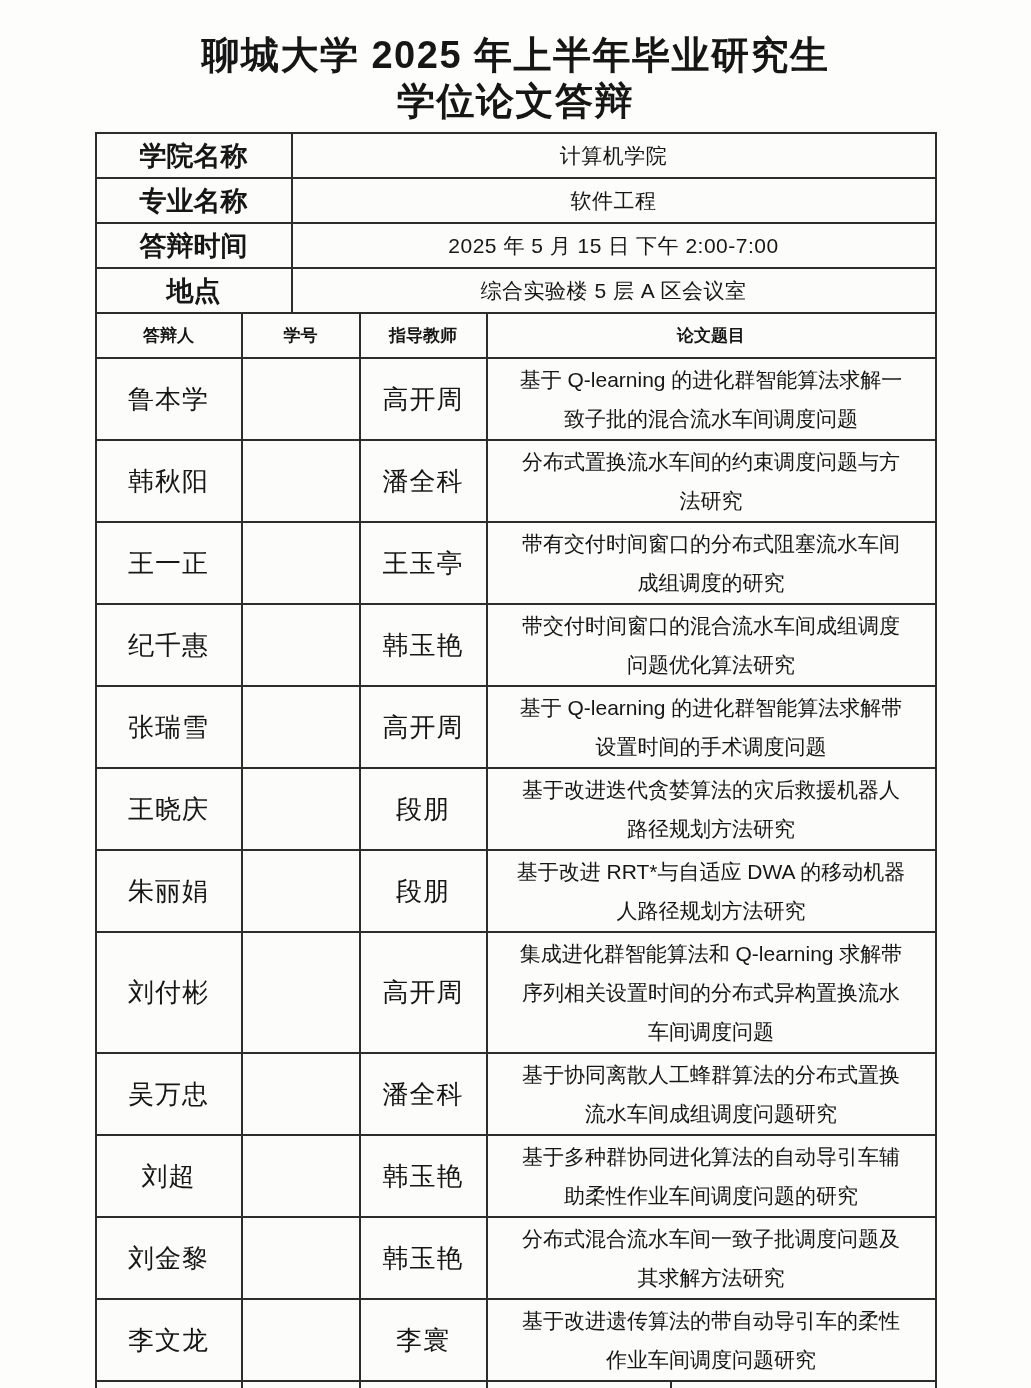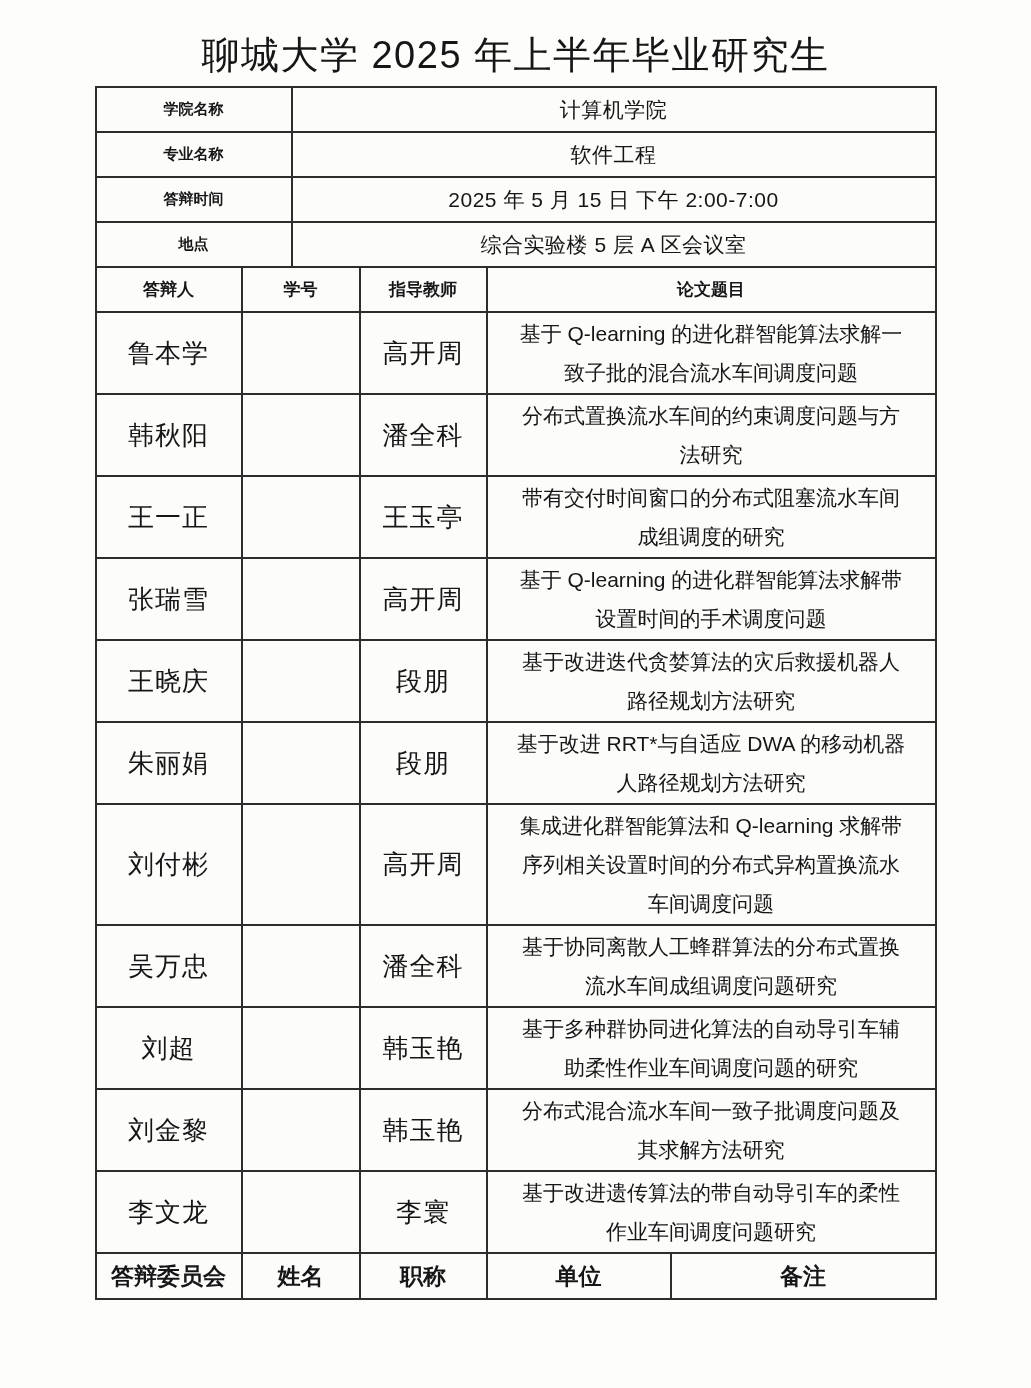--- a/index.html
+++ b/index.html
@@ -12,42 +12,42 @@
   body{
     width:1031px;height:1388px;
     background:var(--page);
     color:var(--ink);
     font-family:"Liberation Sans", sans-serif;
     -webkit-font-smoothing:antialiased;
   }
   .doc-title{
     margin-top:32px;
     text-align:center;
-    font-weight:normal;
+    font-weight:bold;
     font-size:38px;
     line-height:46px;
     letter-spacing:1.5px;
   }
   table.main{
     width:840px;
     margin:8px auto 0 auto;
     border-collapse:collapse;
     table-layout:fixed;
     background:var(--cell);
   }
   table.main td{
     border:2px solid var(--border);
     vertical-align:middle;
     text-align:center;
     overflow:hidden;
   }
   td.info-label{
     height:41px;
     font-weight:bold;
-    font-size:15px;
+    font-size:27px;
     margin-left:6px;
   }
   td.info-value{
     height:41px;
     font-size:21px;
     letter-spacing:0.5px;
     margin-top:9px;
   }
   td.th{
     height:41px;
@@ -69,20 +69,21 @@
     height:42px;
     font-weight:bold;
     font-size:23px;
   }
 </style>
 </head>
 <body>
 
 <div class="doc-title">
   <div>聊城大学 2025 年上半年毕业研究生</div>
+  <div>学位论文答辩</div>
 </div>
 
 <table class="main">
   <colgroup>
     <col style="width:146px">
       <col style="width:50px">
       <col style="width:68px">
     <col style="width:127px">
       <col style="width:184px">
       <col style="width:265px">
@@ -125,20 +126,26 @@
     <td class="adv-cell">潘全科</td>
     <td colspan="2" class="thesis-cell">分布式置换流水车间的约束调度问题与方法研究</td>
   </tr>
   <tr class="data-row">
     <td class="name-cell">王一正</td>
     <td colspan="2" class="sid-cell"></td>
     <td class="adv-cell">王玉亭</td>
     <td colspan="2" class="thesis-cell">带有交付时间窗口的分布式阻塞流水车间成组调度的研究</td>
   </tr>
   <tr class="data-row">
+    <td class="name-cell">纪千惠</td>
+    <td colspan="2" class="sid-cell"></td>
+    <td class="adv-cell">韩玉艳</td>
+    <td colspan="2" class="thesis-cell">带交付时间窗口的混合流水车间成组调度问题优化算法研究</td>
+  </tr>
+  <tr class="data-row">
     <td class="name-cell">张瑞雪</td>
     <td colspan="2" class="sid-cell"></td>
     <td class="adv-cell">高开周</td>
     <td colspan="2" class="thesis-cell">基于 Q-learning 的进化群智能算法求解带设置时间的手术调度问题</td>
   </tr>
   <tr class="data-row">
     <td class="name-cell">王晓庆</td>
     <td colspan="2" class="sid-cell"></td>
     <td class="adv-cell">段朋</td>
     <td colspan="2" class="thesis-cell">基于改进迭代贪婪算法的灾后救援机器人路径规划方法研究</td>

